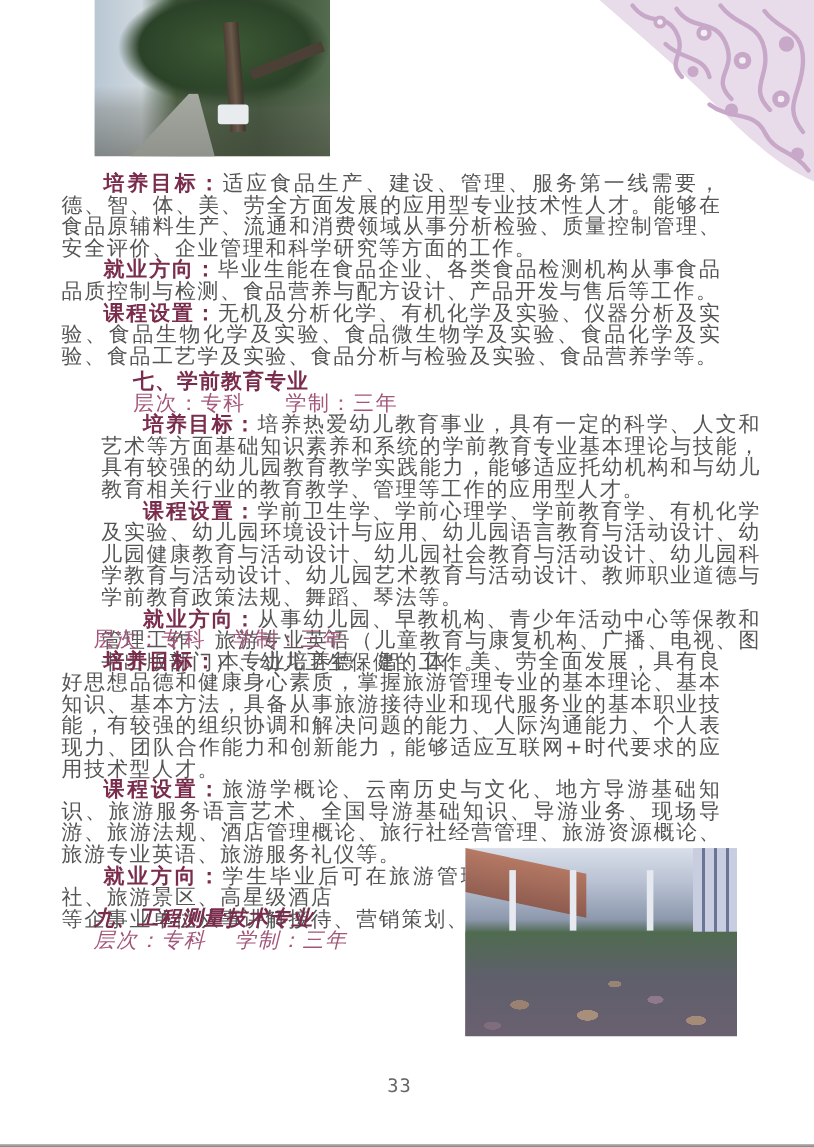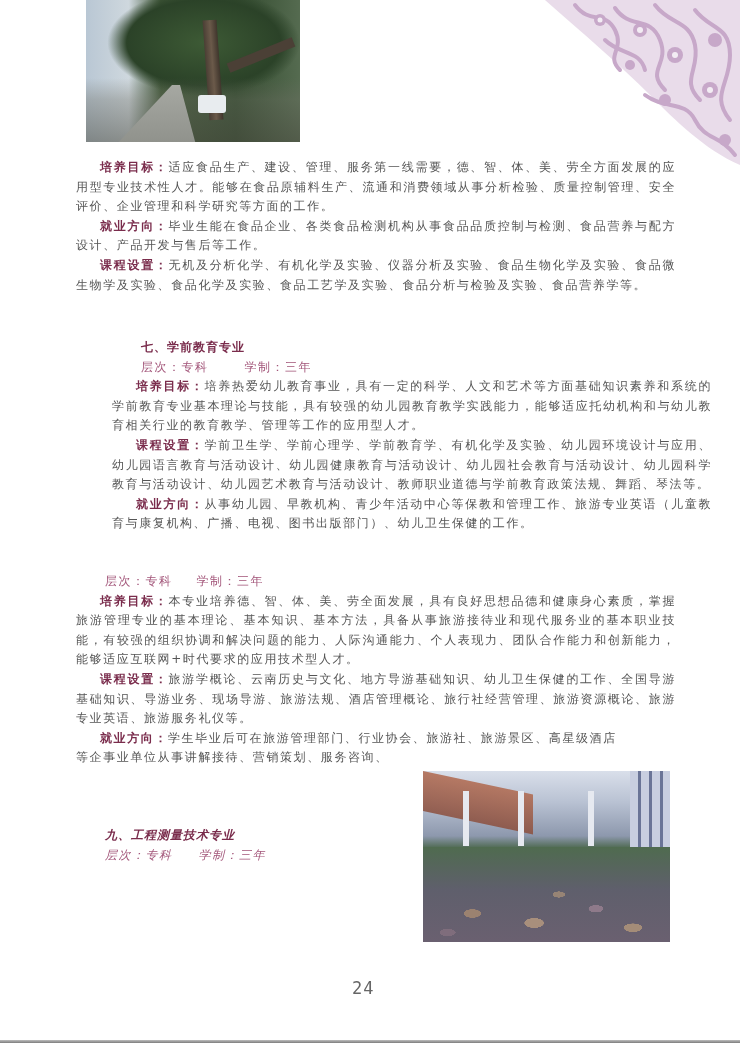--- a/index.html
+++ b/index.html
@@ -63,22 +63,22 @@
       radial-gradient(ellipse 15px 7px at 85% 85%, #a48c78 60%, transparent 62%),
       radial-gradient(ellipse 13px 6px at 10% 90%, #7f6d7c 60%, transparent 62%),
       radial-gradient(ellipse 10px 5px at 55% 50%, #978475 60%, transparent 62%),
       linear-gradient(180deg, #4f6b4f 0%, #5f5f6c 45%, #6a6070 100%);
   }
   #photo-bottom .tree {
     position: absolute; top: 20px; width: 6px; height: 55px; background: #e6e9f0;
   }
 
   .text-block {
-    position: absolute; left: 76px; width: 600px;
-    font-size: 12px; line-height: 19.6px; letter-spacing: 1.6px;
+    position: absolute; left: 56px; width: 600px;
+    font-size: 19px; line-height: 19.6px; letter-spacing: 1.6px;
     text-align: justify;
   }
   .para { margin: 0; text-indent: 2em; }
   .label { font-weight: bold; color: #7a2c4c; }
   .major-title { margin: 0; padding-left: 29px; font-weight: bold; color: #7a2c4c; letter-spacing: 1px; }
   .level-line { margin: 0; padding-left: 29px; color: #a3567a; letter-spacing: 1.5px; }
   .level-line .gap { display: inline-block; width: 36px; }
   .narrow { width: 347px; }
   .page-number {
     position: absolute; left: 352px; top: 978px; font-size: 17px; color: #666;
@@ -137,33 +137,33 @@
   <p class="major-title">七、学前教育专业</p>
   <p class="level-line"><span>层次：专科</span><span class="gap"></span><span>学制：三年</span></p>
   <p class="para"><span class="label">培养目标：</span><span>培养热爱幼儿教育事业，具有一定的科学、人文和艺术等方面基础知识素养和系统的学前教育专业基本理论与技能，具有较强的幼儿园教育教学实践能力，能够适应托幼机构和与幼儿教育相关行业的教育教学、管理等工作的应用型人才。</span></p>
   <p class="para"><span class="label">课程设置：</span><span>学前卫生学、学前心理学、学前教育学、有机化学及实验、幼儿园环境设计与应用、幼儿园语言教育与活动设计、幼儿园健康教育与活动设计、幼儿园社会教育与活动设计、幼儿园科学教育与活动设计、幼儿园艺术教育与活动设计、教师职业道德与学前教育政策法规、舞蹈、琴法等。</span></p>
   <p class="para"><span class="label">就业方向：</span><span>从事幼儿园、早教机构、青少年活动中心等保教和管理工作、旅游专业英语（儿童教育与康复机构、广播、电视、图书出版部门）、幼儿卫生保健的工作。</span></p>
 </div>
 
 <div class="text-block" style="top:572px;">
   <p class="level-line"><span>层次：专科</span><span class="gap" style="width:24px"></span><span>学制：三年</span></p>
   <p class="para"><span class="label">培养目标：</span><span>本专业培养德、智、体、美、劳全面发展，具有良好思想品德和健康身心素质，掌握旅游管理专业的基本理论、基本知识、基本方法，具备从事旅游接待业和现代服务业的基本职业技能，有较强的组织协调和解决问题的能力、人际沟通能力、个人表现力、团队合作能力和创新能力，能够适应互联网+时代要求的应用技术型人才。</span></p>
-  <p class="para"><span class="label">课程设置：</span><span>旅游学概论、云南历史与文化、地方导游基础知识、幼儿卫生保健的工作、全国导游基础知识、导游业务、现场导游、旅游法规、酒店管理概论、旅行社经营管理、旅游资源概论、旅游专业英语、旅游服务礼仪等。</span></p>
+  <p class="para"><span class="label">课程设置：</span><span>旅游学概论、云南历史与文化、地方导游基础知识、旅游服务语言艺术、全国导游基础知识、导游业务、现场导游、旅游法规、酒店管理概论、旅行社经营管理、旅游资源概论、旅游专业英语、旅游服务礼仪等。</span></p>
   <p class="para"><span class="label">就业方向：</span><span>学生毕业后可在旅游管理部门、行业协会、旅游社、旅游景区、高星级酒店</span></p>
   <p style="margin:0">等企事业单位从事讲解接待、营销策划、服务咨询、</p>
 </div>
 
 <div id="photo-bottom" class="photo">
   <div class="roof"></div>
   <div class="bldg"></div>
   <div class="tree" style="left:40px"></div>
   <div class="tree" style="left:95px"></div>
   <div class="tree" style="left:165px"></div>
   <div class="leaves"></div>
 </div>
 
 <div class="text-block narrow" style="top:826px;font-style:italic;">
   <p class="major-title">九、工程测量技术专业</p>
   <p class="level-line"><span>层次：专科</span><span class="gap" style="width:26px"></span><span>学制：三年</span></p>
 </div>
 
-<div class="page-number">24</div>
+<div class="page-number">33</div>
 <div class="bottom-bar"></div>
 
 </body></html>

